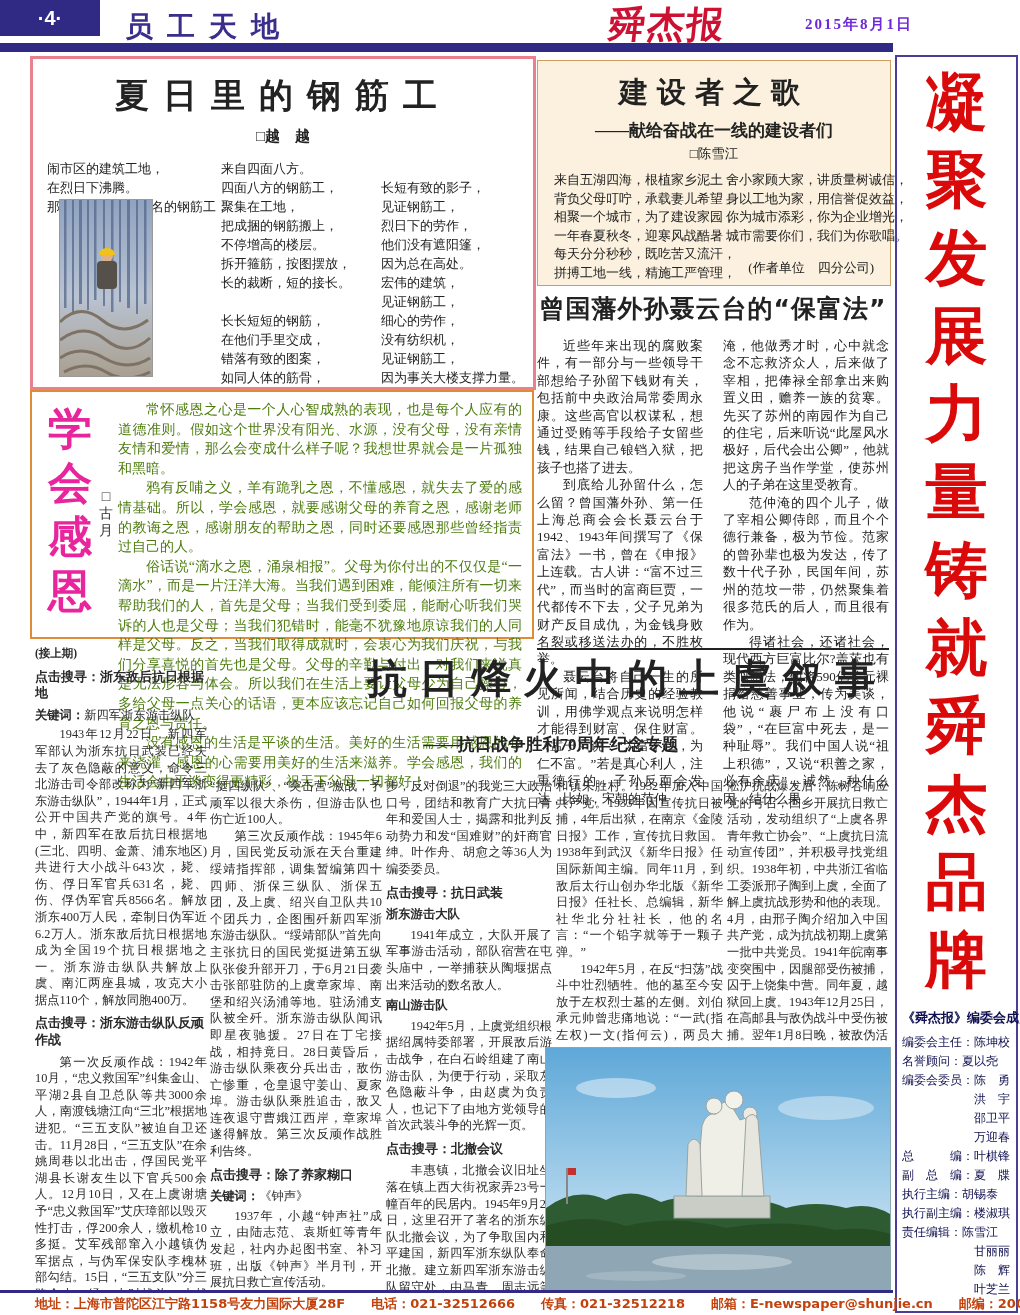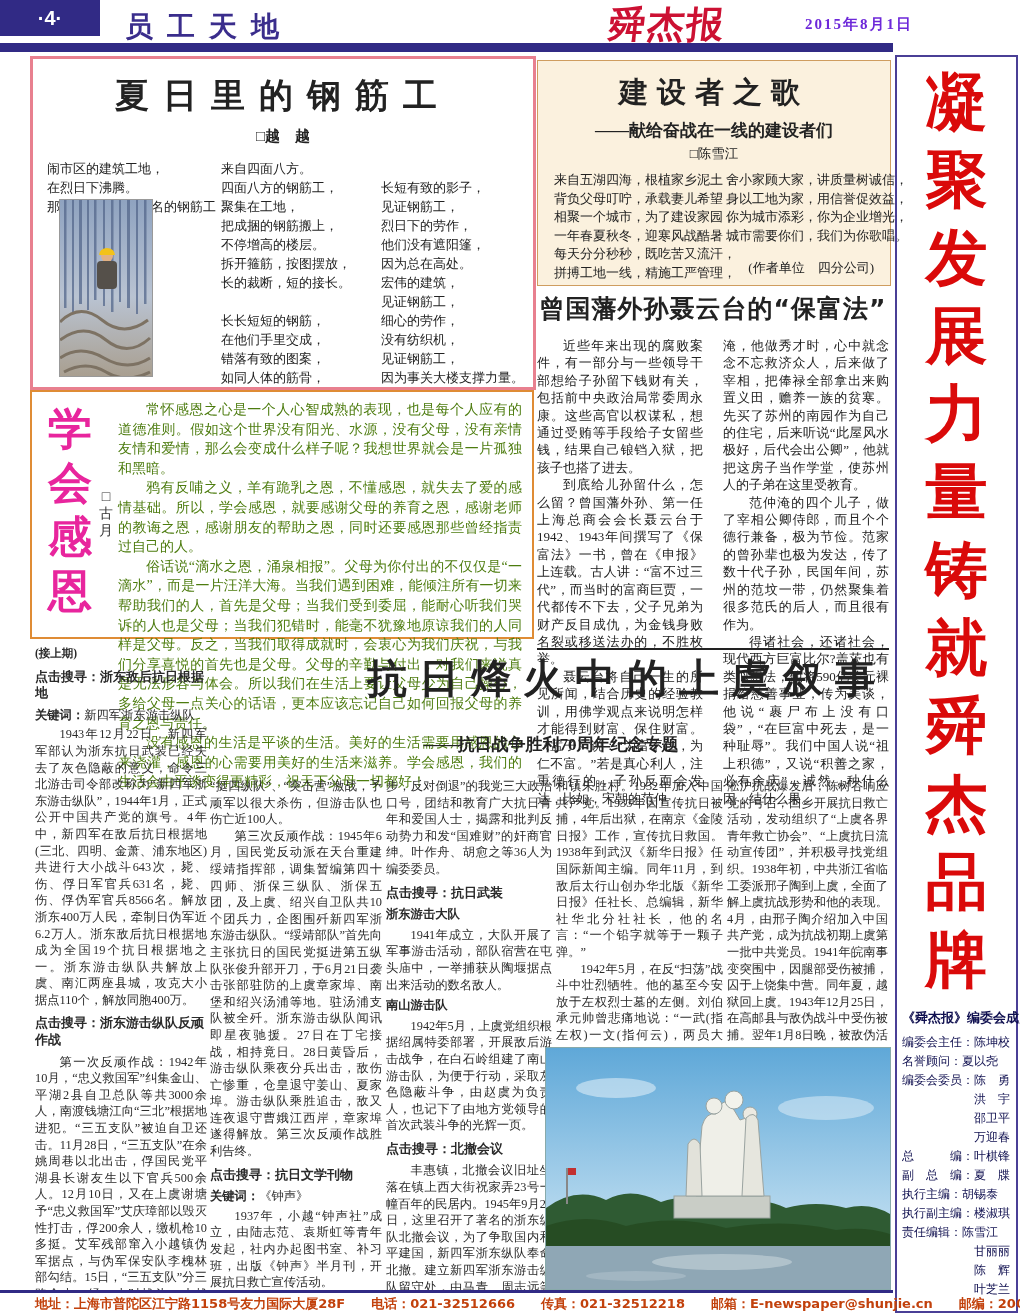--- a/index.html
+++ b/index.html
@@ -233,21 +233,21 @@
       <div class="b-n">(接上期)</div>
       <div class="b-h">点击搜寻：浙东敌后抗日根据地</div>
       <div class="b-k"><b>关键词：</b>新四军浙东游击纵队</div>
       <div class="b-p">1943年12月22日，新四军军部认为浙东抗日武装已经失去了灰色隐蔽的意义，命令三北游击司令部改称为“新四军浙东游击纵队”，1944年1月，正式公开中国共产党的旗号。4年中，新四军在敌后抗日根据地(三北、四明、金萧、浦东地区)共进行大小战斗643次，毙、伤、俘日军官兵631名，毙、伤、俘伪军官兵8566名。解放浙东400万人民，牵制日伪军近6.2万人。浙东敌后抗日根据地成为全国19个抗日根据地之一。浙东游击纵队共解放上虞、南汇两座县城，攻克大小据点110个，解放同胞400万。</div>
       <div class="b-h">点击搜寻：浙东游击纵队反顽作战</div>
       <div class="b-p">第一次反顽作战：1942年10月，“忠义救国军”纠集金山、平湖2县自卫总队等共3000余人，南渡钱塘江向“三北”根据地进犯。“三五支队”被迫自卫还击。11月28日，“三五支队”在余姚周巷以北出击，俘国民党平湖县长谢友生以下官兵500余人。12月10日，又在上虞谢塘予“忠义救国军”艾庆璋部以毁灭性打击，俘200余人，缴机枪10多挺。艾军残部窜入小越镇伪军据点，与伪军保安队李槐林部勾结。15日，“三五支队”分三路合击，经一小时战斗，小越的伪、顽军100余人被歼，第一次反顽自卫战结束。</div>
     </div>
   <div class="kcol" style="left:180px;top:133px;width:172px;height:512px;">
       <div class="b-q">“挺四纵队”、“突击营”激战，予顽军以很大杀伤，但游击队也伤亡近100人。</div>
       <div class="b-p">第三次反顽作战：1945年6月，国民党反动派在天台重建绥靖指挥部，调集暂编第四十四师、浙保三纵队、浙保五团，及上虞、绍兴自卫队共10个团兵力，企图围歼新四军浙东游击纵队。“绥靖部队”首先向主张抗日的国民党挺进第五纵队张俊升部开刀，于6月21日袭击张部驻防的上虞章家埠、南堡和绍兴汤浦等地。驻汤浦支队被全歼。浙东游击纵队闻讯即星夜驰援。27日在丁宅接战，相持竟日。28日黄昏后，游击纵队乘夜分兵出击，敌伤亡惨重，仓皇退守姜山、夏家埠。游击纵队乘胜追击，敌又连夜退守曹娥江西岸，章家埠遂得解放。第三次反顽作战胜利告终。</div>
-      <div class="b-h">点击搜寻：抗日文学刊物</div>
+      <div class="b-h">点击搜寻：除了养家糊口</div>
       <div class="b-k"><b>关键词：</b>《钟声》</div>
       <div class="b-p">1937年，小越“钟声社”成立，由陆志范、袁斯虹等青年发起，社内办起图书室、补习班，出版《钟声》半月刊，开展抗日救亡宣传活动。</div>
     </div>
   <div class="kcol" style="left:356px;top:133px;width:166px;height:512px;">
       <div class="b-q">步，反对倒退”的我党三大政治口号，团结和教育广大抗日青年和爱国人士，揭露和批判反动势力和发“国难财”的奸商官绅。叶作舟、胡愈之等36人为编委委员。</div>
       <div class="b-h">点击搜寻：抗日武装</div>
       <div class="b-c">浙东游击大队</div>
       <div class="b-p">1941年成立，大队开展了军事游击活动，部队宿营在屯头庙中，一举捕获从陶堰据点出来活动的数名敌人。</div>
       <div class="b-c">南山游击队</div>
       <div class="b-p">1942年5月，上虞党组织根据绍属特委部署，开展敌后游击战争，在白石岭组建了南山游击队，为便于行动，采取灰色隐蔽斗争，由赵虞为负责人，也记下了由地方党领导的首次武装斗争的光辉一页。</div>

